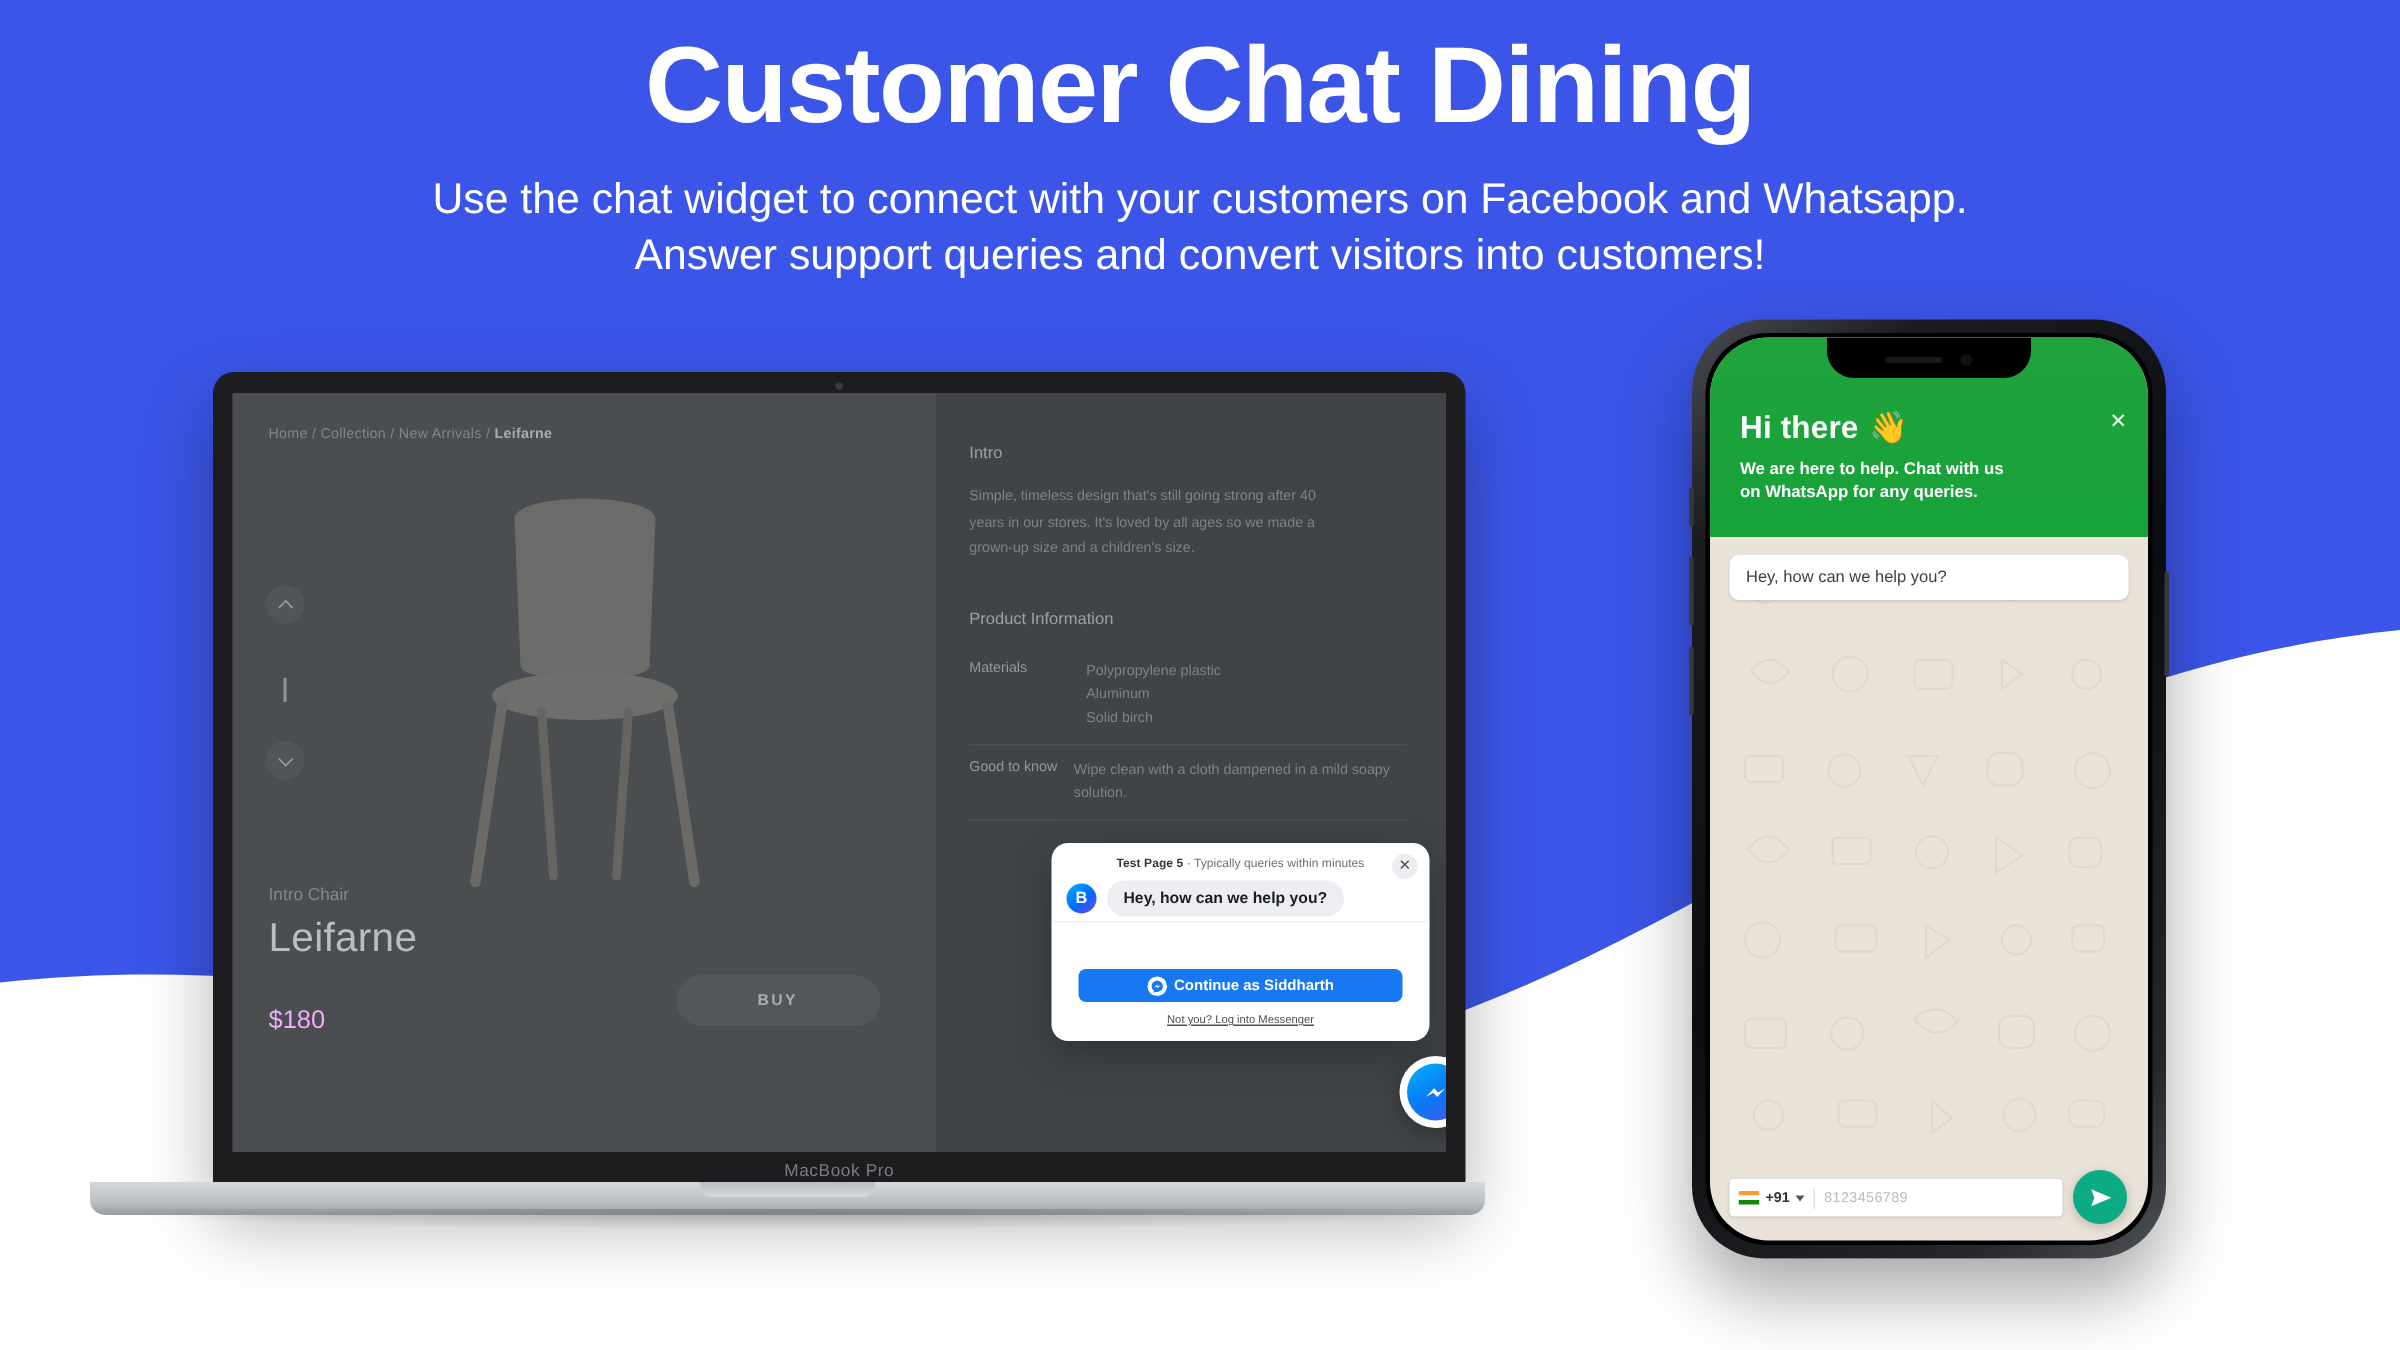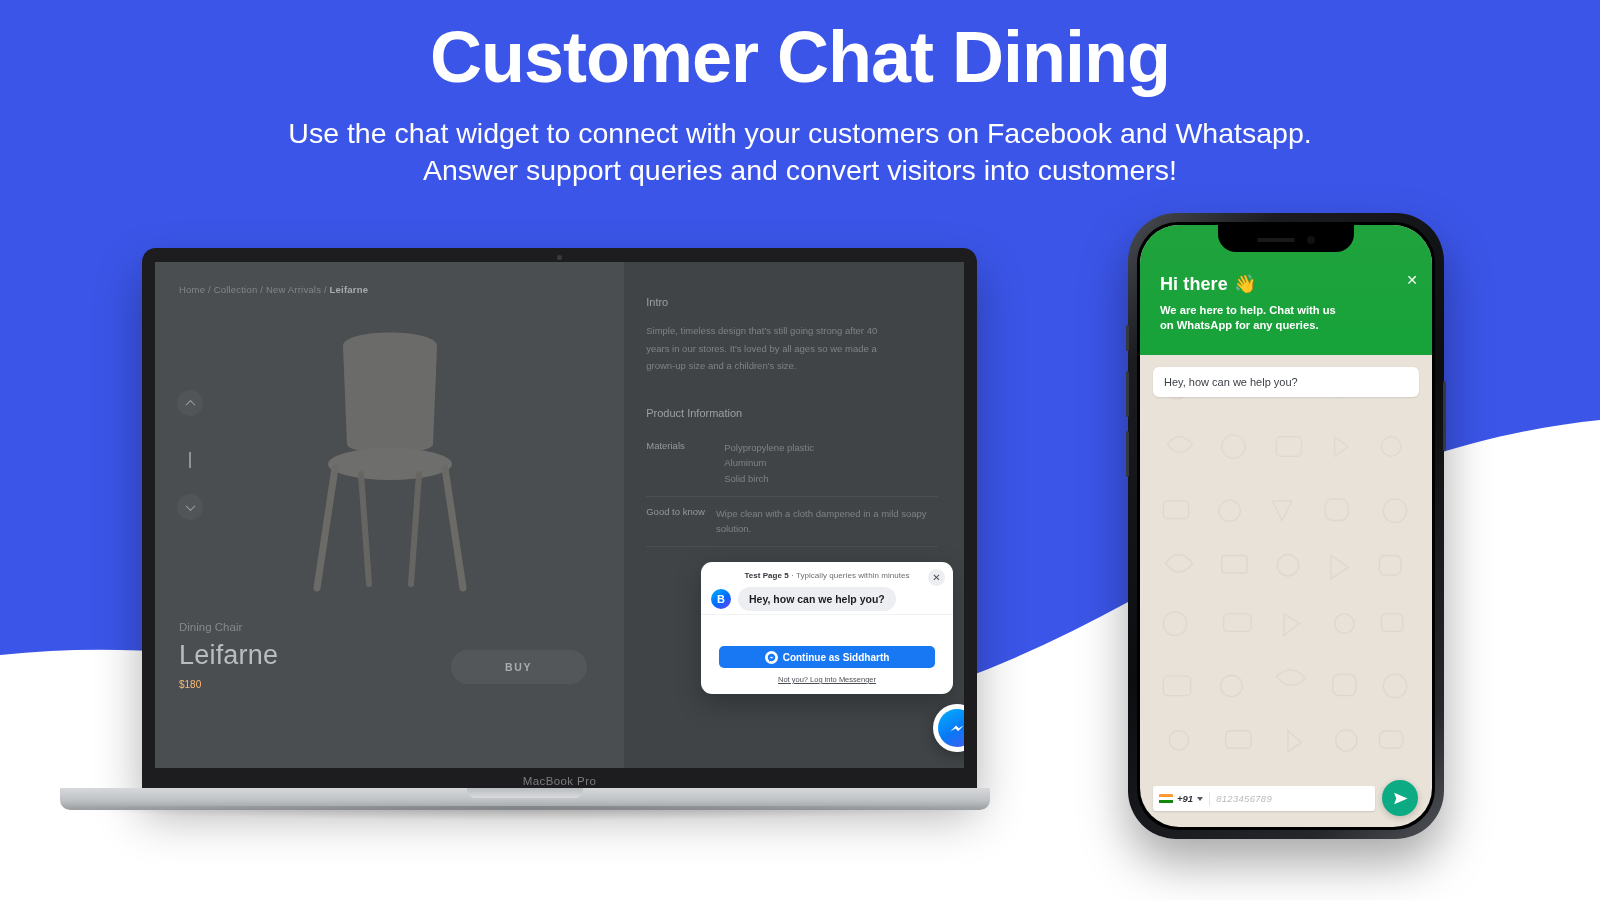--- a/index.html
+++ b/index.html
@@ -80,21 +80,21 @@
   .arrow-up { top:128px; }
   .arrow-dn { top:232px; }
   .arrow-btn i { display:block; width:7px; height:7px; border-left:1.4px solid #9aa0a4; border-top:1.4px solid #9aa0a4; }
   .arrow-up i { transform:rotate(45deg) translate(1px,1px); }
   .arrow-dn i { transform:rotate(-135deg) translate(1px,1px); }
   .scroll-tick { position:absolute; left:34px; top:190px; width:1.5px; height:16px; background:#8f9498; }
 
   .pp-meta { position:absolute; left:24px; bottom:78px; width:86%; }
   .pp-cat { font-size:11.5px; color:#84888c; margin-bottom:7px; }
   .pp-title { font-size:27px; color:#b9bdc0; font-weight:400; letter-spacing:.2px; }
-  .pp-price { font-size:10px; color:#fdba74; margin-top:8px; }
+  .pp-price { font-size:17px; color:#f0abfc; margin-top:29px; }
   .buy-btn {
     position:absolute; right:-4px; bottom:6px; width:136px; height:34px;
     background:rgba(255,255,255,.055); border-radius:18px;
     display:flex; align-items:center; justify-content:center;
     font-size:10.5px; letter-spacing:1.6px; color:#a9adb1; font-weight:600;
   }
 
   .sec-h { font-size:11px; color:#9ca0a4; margin-bottom:14px; }
   .sec-p { font-size:9.5px; line-height:1.85; color:#7e8286; max-width:235px; }
   .sec-h2 { font-size:11px; color:#9ca0a4; margin:32px 0 12px; }
@@ -175,38 +175,37 @@
   .sb-l1 { left:-2px; top:112px; width:3px; height:26px; }
   .sb-l2 { left:-2px; top:158px; width:3px; height:46px; }
   .sb-l3 { left:-2px; top:218px; width:3px; height:46px; }
   .sb-r1 { right:-2px; top:168px; width:3px; height:70px; }
 
   
   .wa-head {
     background:linear-gradient(180deg,#20a33c 0%, #17a23a 100%);
     padding:48px 20px 22px 20px; position:relative;
   }
-  .wa-hi { color:#fff; font-size:18px; font-weight:bold; letter-spacing:.1px; display:flex; align-items:center; gap:7px; }
+  .wa-hi { color:#fff; font-size:21px; font-weight:bold; letter-spacing:.1px; display:flex; align-items:center; gap:7px; }
   .wa-sub { color:#ffffff; font-size:11.2px; line-height:1.35; margin-top:8px; max-width:192px; font-weight:600; }
   .wa-x { position:absolute; right:14px; top:48px; color:#fff; font-size:14px; line-height:1; opacity:.95; }
 
   .wa-body { position:relative; height:428px; background:#e9e2d8; overflow:hidden; }
   .wa-pattern { position:absolute; inset:0; opacity:.5; }
   .wa-bubble {
     position:relative; margin:12px 13px 0 13px; background:#fff;
     border-radius:6px; padding:9px 11px; font-size:11px; color:#3a3f45;
     box-shadow:0 1px 2px rgba(0,0,0,.10); z-index:3;
   }
 
   .wa-foot { position:absolute; left:0; bottom:0; width:100%; height:60px; z-index:5; }
   .wa-input {
     position:absolute; left:13px; bottom:16px; width:222px; height:25px;
     background:#fff; border-radius:3px; display:flex; align-items:center; padding:0 6px; gap:4px;
     box-shadow:0 1px 2px rgba(0,0,0,.12);
-    font-style:italic;
   }
   .flag { width:14px; height:10px; border-radius:1px; overflow:hidden; position:relative; flex:0 0 14px; }
   .flag-s { position:absolute; left:0; width:100%; height:33.33%; }
   .cc { font-size:9.5px; color:#2d3136; font-weight:bold; }
   .caret { width:0; height:0; border-left:3px solid transparent; border-right:3px solid transparent; border-top:4px solid #55595e; }
   .ph-sep { width:1px; height:14px; background:#e2e4e6; margin:0 2px; }
   .ph-ph { font-size:9.5px; color:#b7bbbf; letter-spacing:.3px; }
   .wa-send {
     position:absolute; right:14px; bottom:11px; width:36px; height:36px; border-radius:50%;
     background:#0cab84; display:flex; align-items:center; justify-content:center;
@@ -253,21 +252,21 @@
               <path d="M78 30 C78 12, 172 12, 172 30 L168 128 C168 140, 82 140, 82 128 Z" fill="#b8b0a6"></path>
               <ellipse cx="125" cy="148" rx="62" ry="16" fill="#c2bab0"></ellipse>
               <path d="M70 152 L52 272" stroke="#b9ad9c" stroke-width="7" fill="none" stroke-linecap="round"></path>
               <path d="M180 152 L198 272" stroke="#b9ad9c" stroke-width="7" fill="none" stroke-linecap="round"></path>
               <path d="M96 158 L104 268" stroke="#a89c8c" stroke-width="6" fill="none" stroke-linecap="round"></path>
               <path d="M154 158 L146 268" stroke="#a89c8c" stroke-width="6" fill="none" stroke-linecap="round"></path>
             </svg>
           </div>
 
           <div class="pp-meta">
-            <div class="pp-cat">Dining Chair</div>
+            <div class="pp-cat">Intro Chair</div>
             <div class="pp-title">Leifarne</div>
             <div class="pp-price">$180</div>
             <div class="buy-btn">BUY</div>
           </div>
         </div>
 
         <div class="pp-right">
           <div class="sec-h">Intro</div>
           <div class="sec-p">Simple, timeless design that's still going strong after 40 years in our stores. It's loved by all ages so we made a grown-up size and a children's size.</div>
           <div class="sec-h2">Product Information</div>

